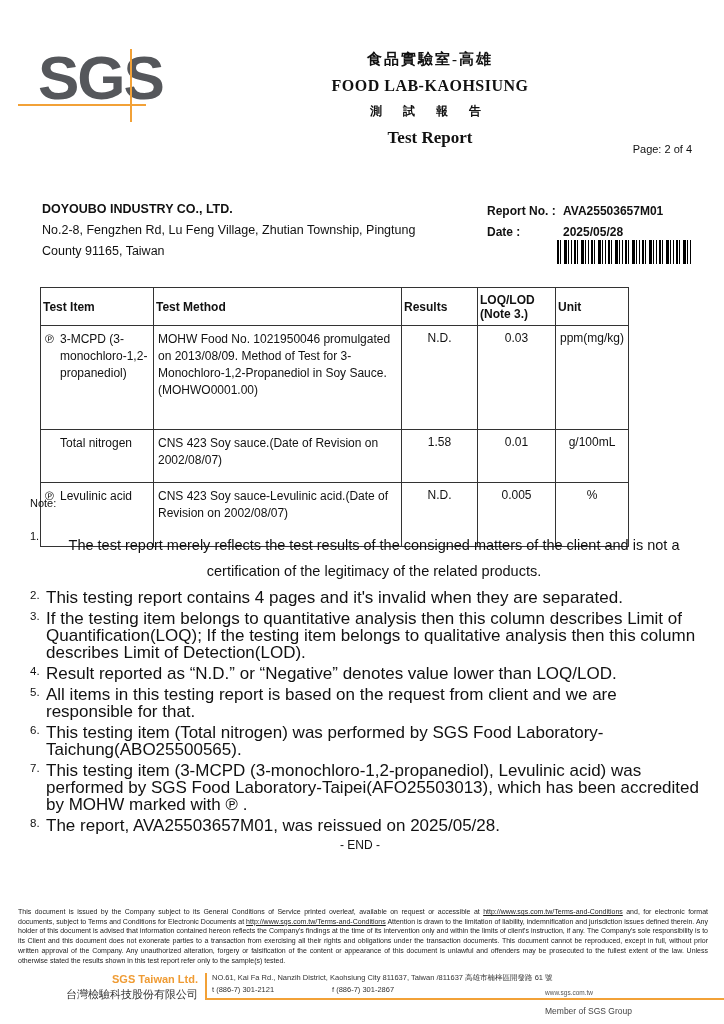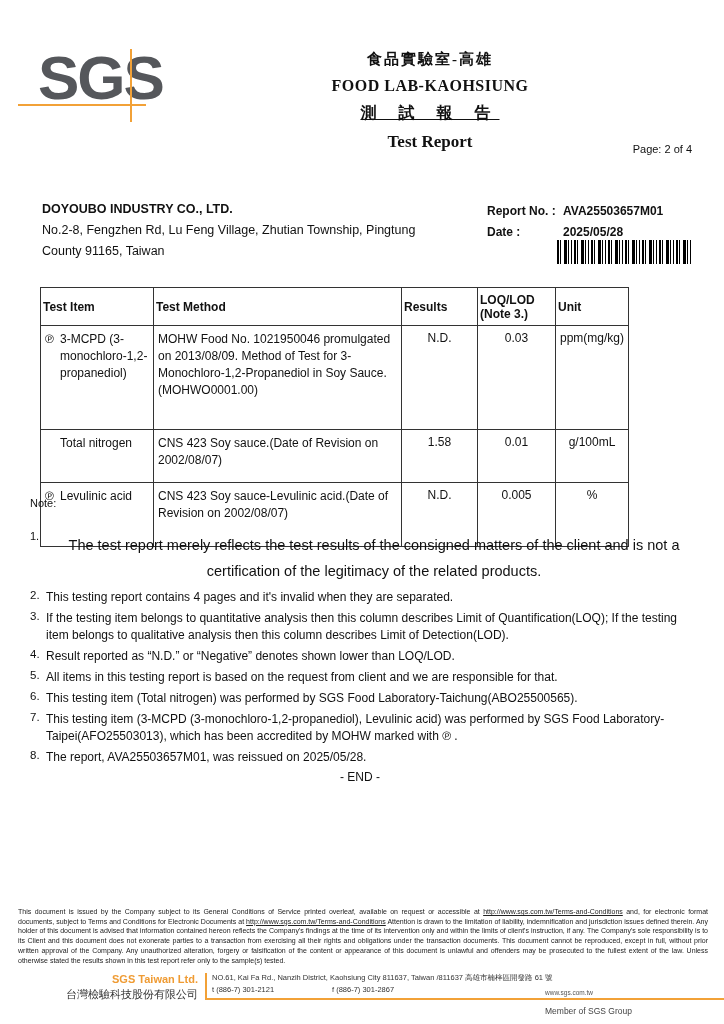--- a/index.html
+++ b/index.html
@@ -16,21 +16,21 @@
   }
   .logo-vline { position:absolute; left:94px; top:1px; width:2px; height:73px; background:#f2a137; }
   .logo-hline { position:absolute; left:-18px; top:56px; width:128px; height:2px; background:#f2a137; }
   
   .header-center {
     position:absolute; left:230px; top:50px; width:400px; text-align:center;
     font-family:"Liberation Serif","DejaVu Serif",serif; color:#111;
   }
   .h-zh1 { font-size:15px; font-weight:bold; letter-spacing:2px; margin-bottom:8px; }
   .h-en1 { font-size:16px; font-weight:bold; letter-spacing:.5px; margin-bottom:8px; }
-  .h-zh2 { font-size:16px; font-weight:bold; letter-spacing:9px; margin-bottom:8px;text-decoration:underline; }
+  .h-zh2 { font-size:12px; font-weight:bold; letter-spacing:9px; margin-bottom:8px; }
   .h-en2 { font-size:17px; font-weight:bold; }
   .page-label { position:absolute; right:32px; top:143px; font-size:11px; color:#111; }
   
   .client-block { position:absolute; left:42px; top:199px; width:430px; font-size:12.5px; line-height:21px; color:#111; }
   .client-name { font-weight:bold; }
   .report-block { position:absolute; left:487px; top:201px; width:220px; font-size:12px; line-height:21px; color:#111; font-weight:bold; }
   .report-row { display:flex; }
   .report-row .lbl { width:76px; }
   .barcode { position:absolute; left:557px; top:240px; width:134px; height:24px;
     background:repeating-linear-gradient(90deg,#000 0 2px,#fff 2px 3px,#000 3px 4px,#fff 4px 7px,#000 7px 10px,#fff 10px 11px,#000 11px 12px,#fff 12px 14px,#000 14px 15px,#fff 15px 17px);
@@ -45,21 +45,21 @@
   td.c { text-align:center; }
   td.method-cell { padding-left:6px; line-height:17px; }
   .item-cell { display:flex; line-height:17px; }
   .item-marker { width:15px; flex:none; }
   .item-label { flex:1; }
   
   .notes { position:absolute; left:30px; top:497px; width:672px; color:#111; }
   .note-title { font-size:11px; margin-bottom:23px; }
   .note-row { display:flex; margin-bottom:4px; }
   .note-num { width:16px; flex:none; font-size:11.5px; }
-  .note-text { flex:1; font-size:12px; line-height:17px; }
+  .note-text { flex:1; font-size:17px; line-height:17px; }
   .note-row.big { margin-bottom:5px; }
   .note-row.big .note-num { font-size:11px; position:relative; top:-2px; width:16px; }
   .note-row.big .note-text { font-size:14.5px; line-height:26px;text-align:center; }
   .end-label { text-align:center; font-size:12px; margin-top:4px; width:660px; }
   
   .legal { position:absolute; left:18px; top:907px; width:690px; font-size:7px; line-height:9.7px; color:#222; text-align:justify; }
   .legal-link { text-decoration:underline; }
   
   .f-company-en { position:absolute; left:60px; top:973px; width:138px; text-align:right; font-size:11px; font-weight:bold; color:#ef9b33; }
   .f-company-zh { position:absolute; left:40px; top:987px; width:158px; text-align:right; font-size:11px; font-family:"Liberation Serif","DejaVu Serif",serif; color:#333; }
@@ -175,21 +175,21 @@
   <div class="note-row">
     <span class="note-num">2.</span>
     <div class="note-text">This testing report contains 4 pages and it's invalid when they are separated.</div>
   </div>
   <div class="note-row">
     <span class="note-num">3.</span>
     <div class="note-text">If the testing item belongs to quantitative analysis then this column describes Limit of Quantification(LOQ); If the testing item belongs to qualitative analysis then this column describes Limit of Detection(LOD).</div>
   </div>
   <div class="note-row">
     <span class="note-num">4.</span>
-    <div class="note-text">Result reported as “N.D.” or “Negative” denotes shown lower than LOQ/LOD.</div>
+    <div class="note-text">Result reported as “N.D.” or “Negative” denotes value lower than LOQ/LOD.</div>
   </div>
   <div class="note-row">
     <span class="note-num">5.</span>
     <div class="note-text">All items in this testing report is based on the request from client and we are responsible for that.</div>
   </div>
   <div class="note-row">
     <span class="note-num">6.</span>
     <div class="note-text">This testing item (Total nitrogen) was performed by SGS Food Laboratory-Taichung(ABO25500565).</div>
   </div>
   <div class="note-row">

